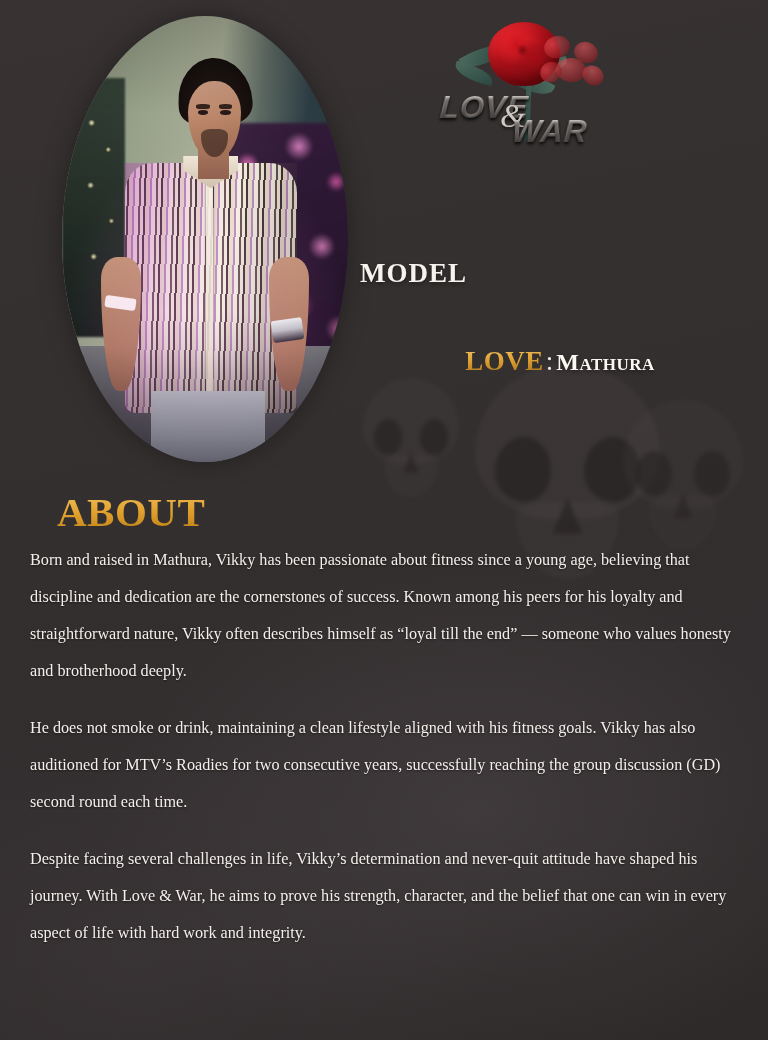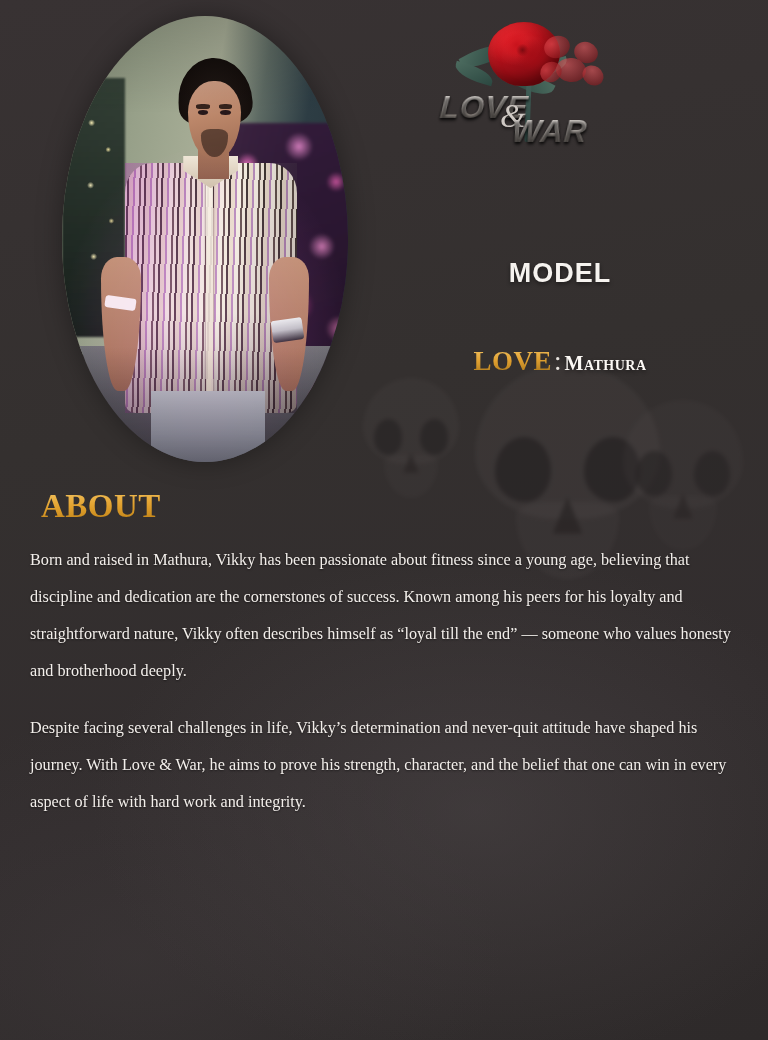--- a/index.html
+++ b/index.html
@@ -313,22 +313,22 @@
     background-clip: text;
     -webkit-text-fill-color: transparent;
     text-shadow: 0 2px 4px rgba(0,0,0,.35);
     white-space: nowrap;
   }
   .role {
     position: absolute;
     left: 360px;
     top: 258px;
     width: 400px;
-    text-align: center;
-    font-family: Liberation Sans, sans-serif;
+    text-align: left;
+    font-family: Liberation Serif, serif;
     font-weight: bold;
     font-size: 27px;
     letter-spacing: 1px;
     color: #f6f3ef;
     text-shadow: 0 2px 4px rgba(0,0,0,.45);
   }
   .city-line {
     position: absolute;
     left: 360px;
     top: 346px;
@@ -350,35 +350,35 @@
   }
   .city-colon {
     font-family: "Liberation Serif", serif;
     font-size: 27px;
     color: #e8e4df;
     margin: 0 3px 0 2px;
   }
   .city-value {
     font-family: "Liberation Serif", serif;
     font-weight: bold;
-    font-size: 20px;
+    font-size: 24px;
     font-variant: small-caps;
     letter-spacing: 0.5px;
     color: #fbf8f4;
     text-shadow: 0 2px 4px rgba(0,0,0,.45);
   }
 
   
   .about-heading {
     position: absolute;
-    left: 41px;
+    left: 57px;
     top: 488px;
     font-family: "Liberation Serif", serif;
     font-weight: bold;
-    font-size: 33px;
+    font-size: 41px;
     letter-spacing: 0.5px;
     color: #E3A02E;
     background: linear-gradient(178deg, #f5c868 0%, #e3a330 46%, #b6790f 100%);
     -webkit-background-clip: text;
     background-clip: text;
     text-align: right;
     -webkit-text-fill-color: transparent;
   }
   .about-body {
     position: absolute;
@@ -485,16 +485,17 @@
 
   <div class="role">MODEL</div>
 
   <div class="city-line">
     <span class="city-label">LOVE</span><span class="city-colon">:</span><span class="city-value">Mathura</span>
   </div>
 
   <div class="about-heading">ABOUT</div>
   <div class="about-body">
     <p>Born and raised in Mathura, Vikky has been passionate about fitness since a young age, believing that discipline and dedication are the cornerstones of success. Known among his peers for his loyalty and straightforward nature, Vikky often describes himself as “loyal till the end” — someone who values honesty and brotherhood deeply.</p>
+    <p>He does not smoke or drink, maintaining a clean lifestyle aligned with his fitness goals. Vikky has also auditioned for MTV’s Roadies for two consecutive years, successfully reaching the group discussion (GD) second round each time.</p>
     <p>Despite facing several challenges in life, Vikky’s determination and never-quit attitude have shaped his journey. With Love &amp; War, he aims to prove his strength, character, and the belief that one can win in every aspect of life with hard work and integrity.</p>
   </div>
 
 </div>
 
 </body></html>

